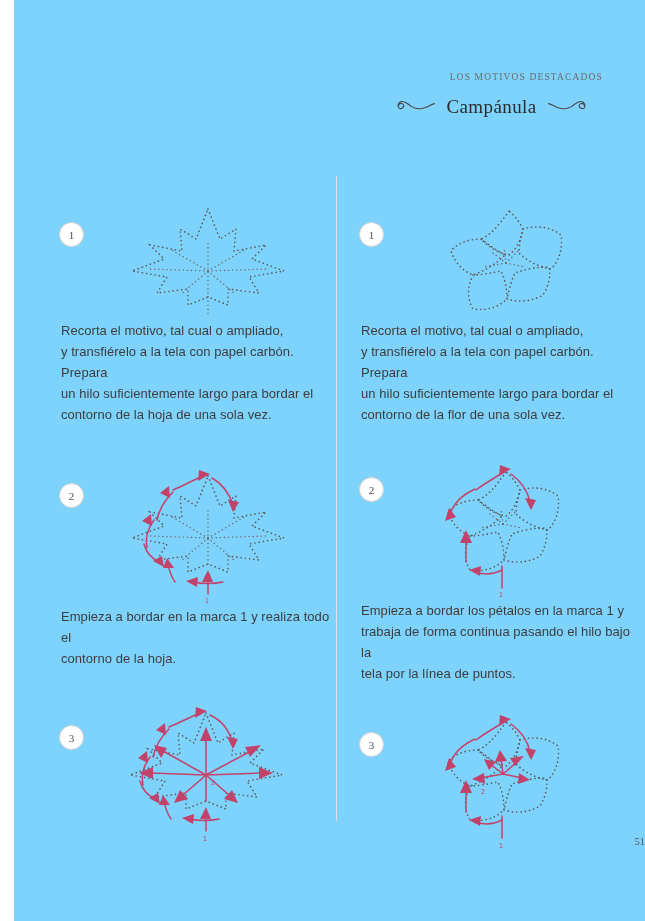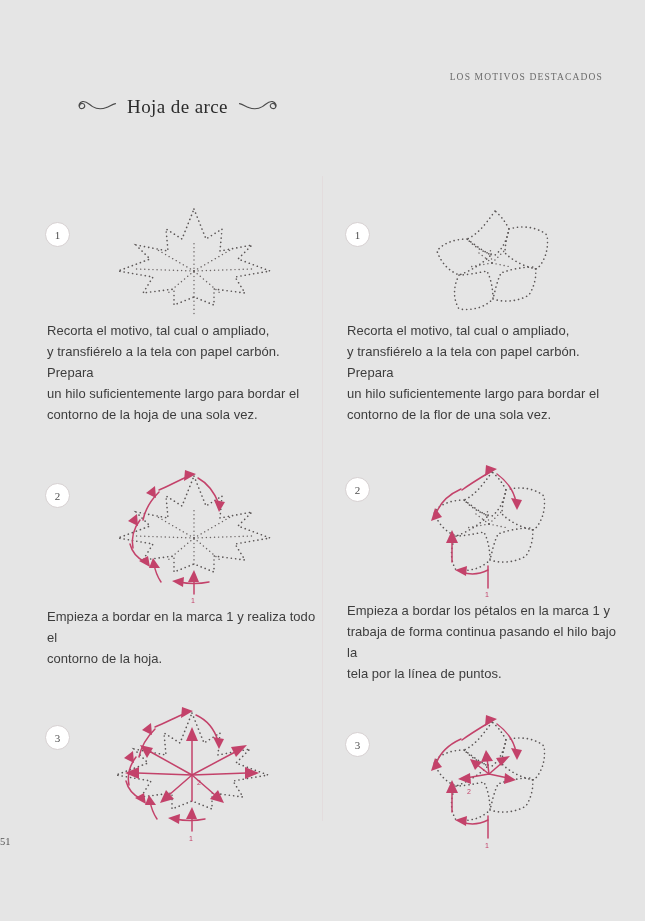--- a/index.html
+++ b/index.html
@@ -12,21 +12,22 @@
     height: 921px;
     position: relative;
     font-family: "Liberation Sans", sans-serif;
     color: #3a3a3a;
     overflow: hidden;
   }
 
   .page {
     position: absolute;
     inset: 0;
-    background: #e5e5e5;
+    background: #7dd3fc;
+    margin-left: 14px;
   }
 
   
   .running-head {
     position: absolute;
     top: 72px;
     right: 42px;
     font-family: "Liberation Serif", serif;
     font-size: 9.5px;
     letter-spacing: 1.15px;
@@ -135,51 +136,51 @@
 
   .column.right .step.s2 { margin-top: 30px; }
   .column.right .step.s3 { margin-top: 26px; }
 
   
   .page-number {
     position: absolute;
     left: 0;
     right: 0;
     top: 836px;
-    text-align: left;
+    text-align: right;
     font-family: "Liberation Serif", serif;
     font-size: 10.5px;
     color: #555;
   }
 
   .dotline  { fill: none; stroke: #5b5656; stroke-width: 1.6; stroke-linecap: round; stroke-dasharray: 0.1 4.2; }
   .dotline-fine { fill: none; stroke: #6a6464; stroke-width: 1.4; stroke-linecap: round; stroke-dasharray: 0.1 4.0; }
   .arrowline { fill: none; stroke: #c3426a; stroke-width: 1.5; stroke-linecap: round; }
   .arrowhead { fill: #c3426a; }
   .marknum { font-family: "Liberation Sans", sans-serif; font-size: 7px; fill: #c3426a; }
 </style>
 </head>
 <body>
 
 <div class="page">
 
   <div class="running-head">LOS MOTIVOS DESTACADOS</div>
 
-  <div class="col-title left">
+
+  <div class="col-title right">
     <svg class="flourish" viewBox="0 0 42 20">
       <path d="M3.5 9.2 C3.5 6.0 7.8 5.6 8.6 8.2 C9.4 10.9 5.6 12.6 3.8 10.8 C1.9 8.9 3.3 5.2 6.5 4.6 C10.6 3.8 13.2 7.6 16.6 9.6 C20.6 12.0 25.8 12.3 30.5 10.4" fill="none" stroke="#4a4a4a" stroke-width="1.1" stroke-linecap="round"></path>
       <path d="M30.5 10.4 C33.5 9.2 36.5 7.3 39.5 6.6" fill="none" stroke="#4a4a4a" stroke-width="1.1" stroke-linecap="round"></path>
     </svg>
-    <span class="title-text">Hoja de arce</span>
+    <span class="title-text">Campánula</span>
     <svg class="flourish flip" viewBox="0 0 42 20">
       <path d="M3.5 9.2 C3.5 6.0 7.8 5.6 8.6 8.2 C9.4 10.9 5.6 12.6 3.8 10.8 C1.9 8.9 3.3 5.2 6.5 4.6 C10.6 3.8 13.2 7.6 16.6 9.6 C20.6 12.0 25.8 12.3 30.5 10.4" fill="none" stroke="#4a4a4a" stroke-width="1.1" stroke-linecap="round"></path>
       <path d="M30.5 10.4 C33.5 9.2 36.5 7.3 39.5 6.6" fill="none" stroke="#4a4a4a" stroke-width="1.1" stroke-linecap="round"></path>
     </svg>
   </div>
-
 
   <div class="divider"></div>
 
   <div class="column left">
 
     <div class="step s1">
       <div class="step-badge">1</div>
       <div class="step-figure">
         <svg width="185" height="118" viewBox="0 0 185 118">
 

